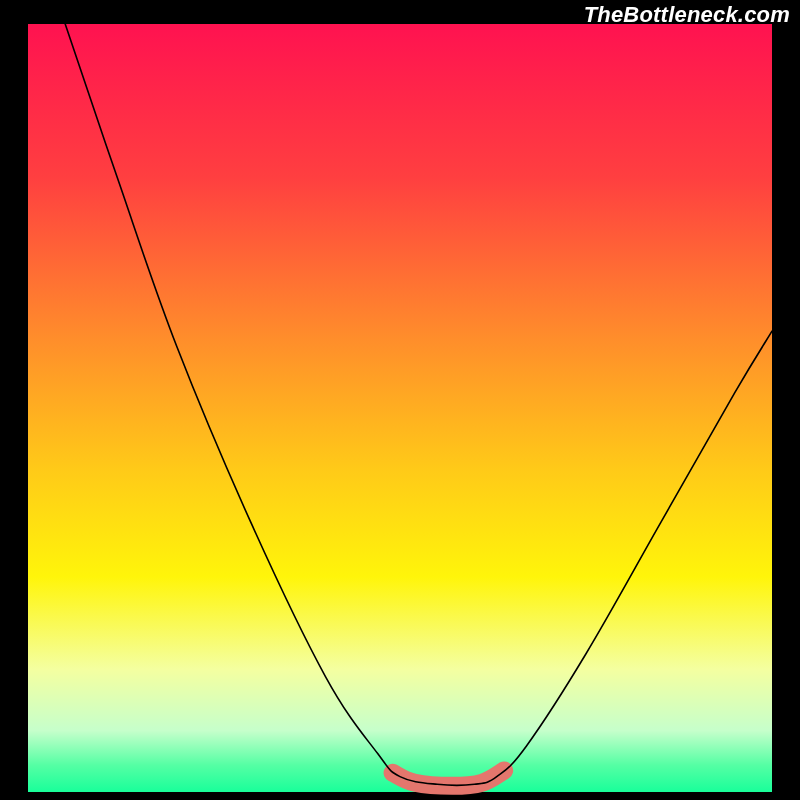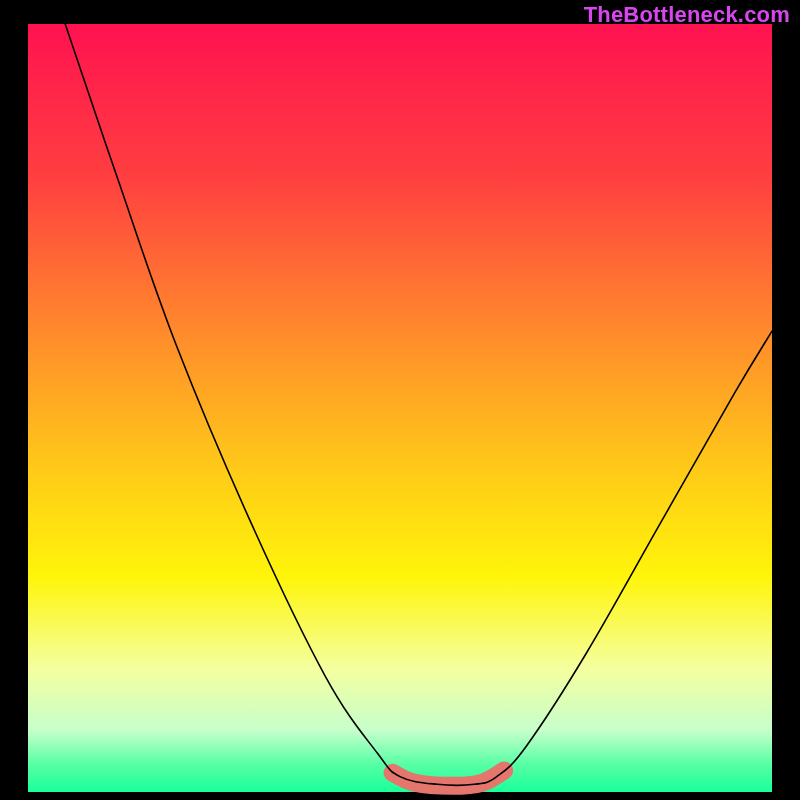--- a/index.html
+++ b/index.html
@@ -13,26 +13,27 @@
   }
   .stage {
     position: relative;
     width: 800px;
     height: 800px;
   }
   .watermark {
     position: absolute;
     top: 2px;
     right: 10px;
-    color: #d946ef;
+    color: #ffffff;
     font-size: 22px;
     font-weight: 600;
     letter-spacing: 0.2px;
     z-index: 20;
     user-select: none;
+    font-style: italic;
   }
   svg {
     display: block;
   }
 </style>
 </head>
 <body>
 
 <div class="stage">
 

